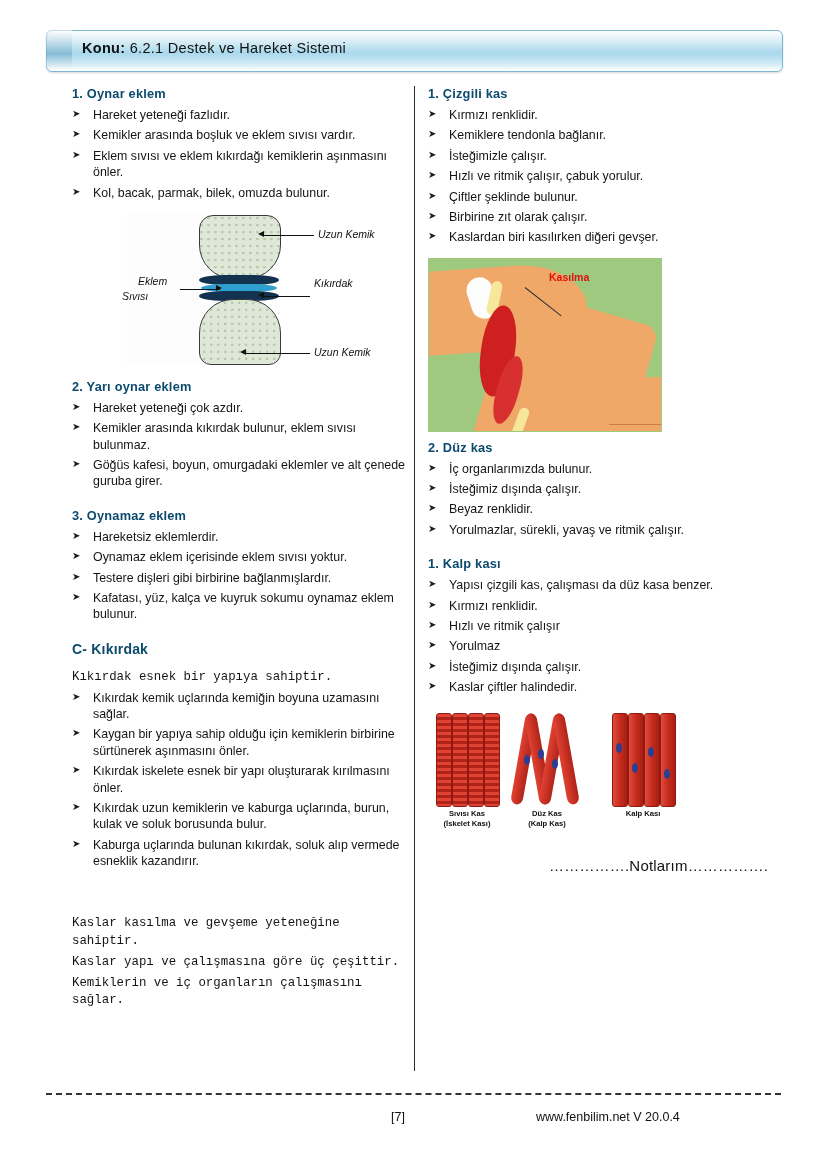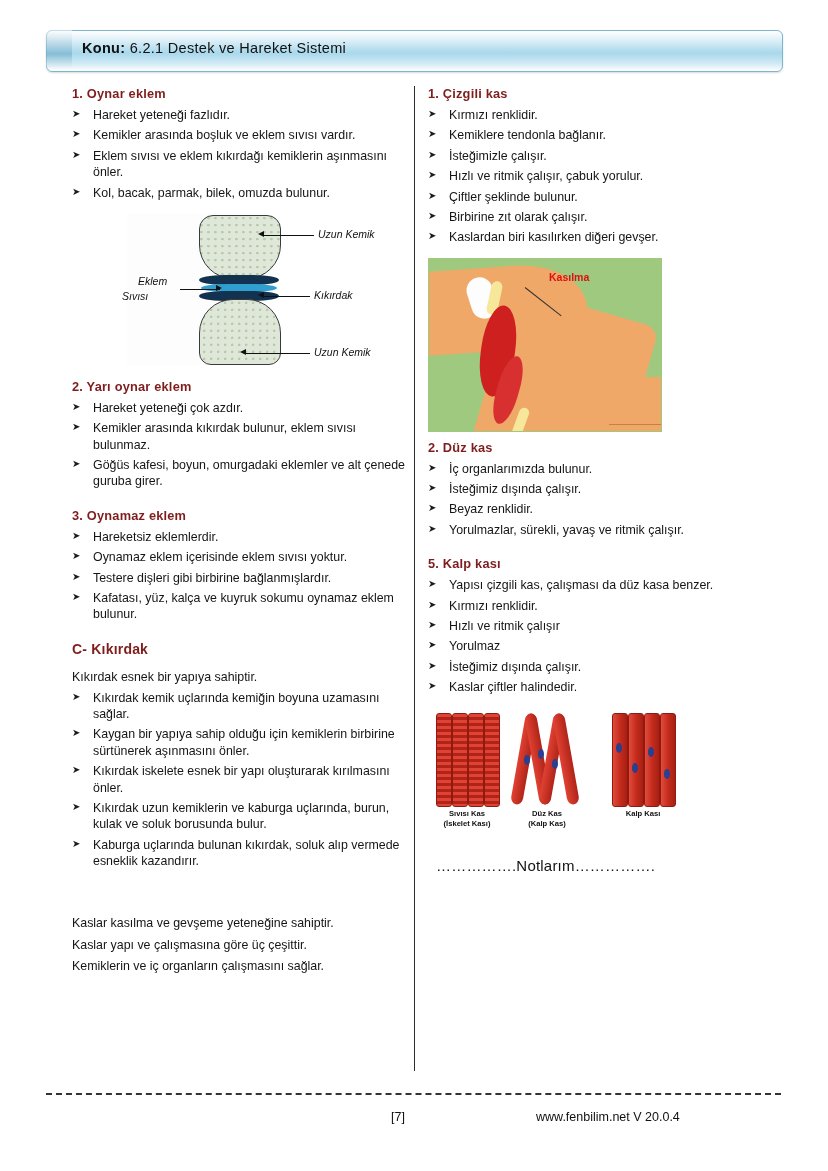--- a/index.html
+++ b/index.html
@@ -80,21 +80,21 @@
     height: 985px;
     background: #2b2b2b;
   }
 
   
   h3.sec {
     font-size: 12.8px;
     font-weight: bold;
     margin: 0 0 6px 0;
     letter-spacing: 0.2px;
-    color: #7f1d1d;
+    color: #0c4a6e;
   }
   h3.sec.big {
     font-size: 14px;
   }
   ul.bul {
     list-style: none;
     margin: 0;
     padding: 0;
   }
   ul.bul li {
@@ -111,20 +111,21 @@
     left: 0;
     top: 0px;
     font-size: 10px;
     color: #1b1b1b;
   }
   p.para {
     font-size: 12.4px;
     line-height: 1.38;
     margin: 0 0 4px 0;
     color: #151515;
+    font-family: Liberation Mono, monospace;
   }
   .blk {
     margin-bottom: 18px;
   }
   .blk.tight {
     margin-bottom: 12px;
   }
 
   
   .fig-joint {
@@ -381,20 +382,21 @@
     background: #2a3f8f;
     border-radius: 50%;
   }
 
   
   .notes {
     margin: 16px 0 0 8px;
     font-size: 15px;
     letter-spacing: 0.2px;
     color: #111;
+    text-align: right;
   }
 
   
   .footer-rule {
     position: absolute;
     left: 46px;
     top: 1093px;
     width: 735px;
     border-top: 2px dashed #333;
   }
@@ -453,21 +455,21 @@
         <div class="cart-bot"></div>
         <div class="bone bone-bot"></div>
       </div>
 
       <div class="lead" style="left:190px; top:22px; width:52px;"></div>
       <div class="arrowL" style="left:186px; top:18.5px;"></div>
       <div class="lbl-fig" style="left:246px; top:15px;">Uzun Kemik</div>
 
       <div class="lead" style="left:190px; top:83px; width:48px;"></div>
       <div class="arrowL" style="left:186px; top:79.5px;"></div>
-      <div class="lbl-fig" style="left:242px; top:76px;">Kıkırdak</div>
+      <div class="lbl-fig" style="left:242px; top:64px;">Kıkırdak</div>
 
       <div class="lead" style="left:108px; top:76px; width:40px;"></div>
       <div class="arrowR" style="left:144px; top:72.5px;"></div>
       <div class="lbl-fig" style="left:66px; top:62px;">Eklem</div>
       <div class="lbl-fig" style="left:50px; top:77px;">Sıvısı</div>
 
       <div class="lead" style="left:172px; top:140px; width:66px;"></div>
       <div class="arrowL" style="left:168px; top:136.5px;"></div>
       <div class="lbl-fig" style="left:242px; top:133px;">Uzun Kemik</div>
     </div>
@@ -544,21 +546,21 @@
       <h3 class="sec">2.  Düz kas</h3>
       <ul class="bul">
         <li>İç organlarımızda bulunur.</li>
         <li>İsteğimiz dışında çalışır.</li>
         <li>Beyaz renklidir.</li>
         <li>Yorulmazlar, sürekli, yavaş ve ritmik çalışır.</li>
       </ul>
     </div>
 
     <div class="blk">
-      <h3 class="sec">5.  Kalp kası</h3>
+      <h3 class="sec">1.  Kalp kası</h3>
       <ul class="bul">
         <li>Yapısı çizgili kas, çalışması da düz kasa benzer.</li>
         <li>Kırmızı renklidir.</li>
         <li>Hızlı ve ritmik çalışır</li>
         <li>Yorulmaz</li>
         <li>İsteğimiz dışında çalışır.</li>
         <li>Kaslar çiftler halindedir.</li>
       </ul>
     </div>
 

